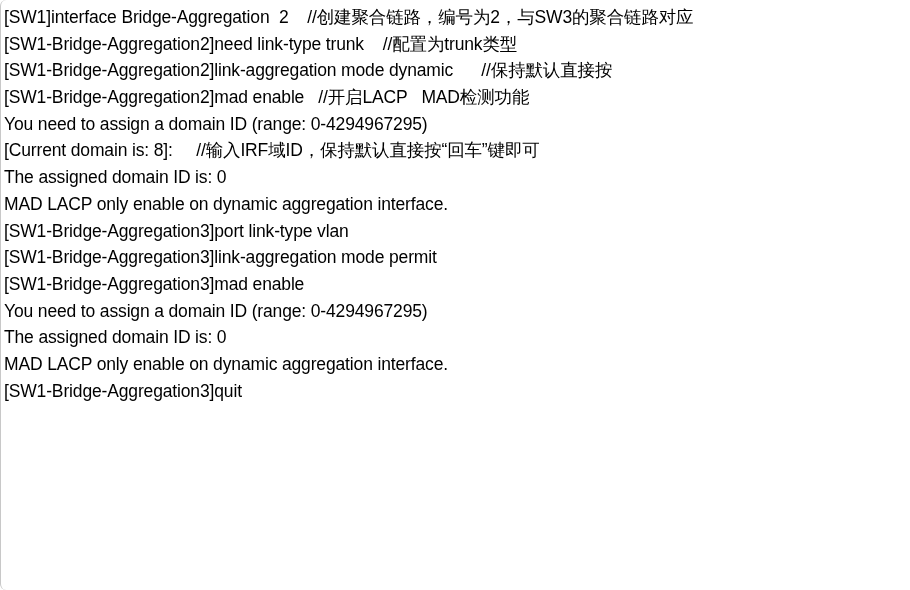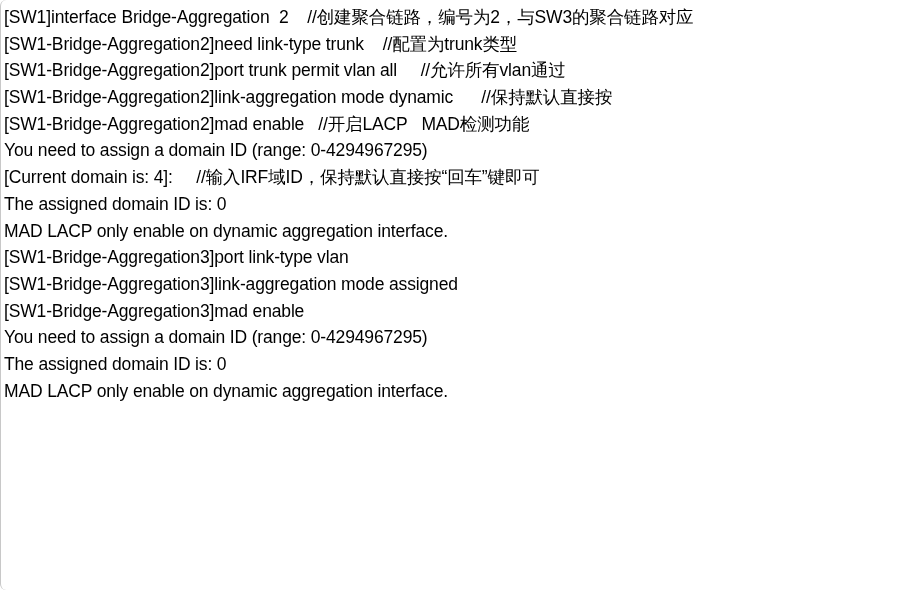--- a/index.html
+++ b/index.html
@@ -38,26 +38,26 @@
   .cli-line:empty::after {
     content: "\00a0";
   }
 </style>
 </head>
 <body>
 
 <div id="terminal">
   <span class="cli-line">[SW1]interface Bridge-Aggregation  2    //创建聚合链路，编号为2，与SW3的聚合链路对应</span>
   <span class="cli-line">[SW1-Bridge-Aggregation2]need link-type trunk    //配置为trunk类型</span>
-  <span class="cli-line">[SW1-Bridge-Aggregation2]port trunk permit vlan all     //允许所有vlan通过</span>
   <span class="cli-line">[SW1-Bridge-Aggregation2]link-aggregation mode dynamic      //保持默认直接按</span>
   <span class="cli-line">[SW1-Bridge-Aggregation2]mad enable   //开启LACP   MAD检测功能</span>
   <span class="cli-line">You need to assign a domain ID (range: 0-4294967295)</span>
-  <span class="cli-line">[Current domain is: 4]:     //输入IRF域ID，保持默认直接按“回车”键即可</span>
+  <span class="cli-line">[Current domain is: 8]:     //输入IRF域ID，保持默认直接按“回车”键即可</span>
   <span class="cli-line">The assigned domain ID is: 0</span>
   <span class="cli-line">MAD LACP only enable on dynamic aggregation interface.</span>
   <span class="cli-line">[SW1-Bridge-Aggregation3]port link-type vlan</span>
-  <span class="cli-line">[SW1-Bridge-Aggregation3]link-aggregation mode assigned</span>
+  <span class="cli-line">[SW1-Bridge-Aggregation3]link-aggregation mode permit</span>
   <span class="cli-line">[SW1-Bridge-Aggregation3]mad enable</span>
   <span class="cli-line">You need to assign a domain ID (range: 0-4294967295)</span>
   <span class="cli-line">The assigned domain ID is: 0</span>
   <span class="cli-line">MAD LACP only enable on dynamic aggregation interface.</span>
+  <span class="cli-line">[SW1-Bridge-Aggregation3]quit</span>
 </div>
 
 </body></html>

